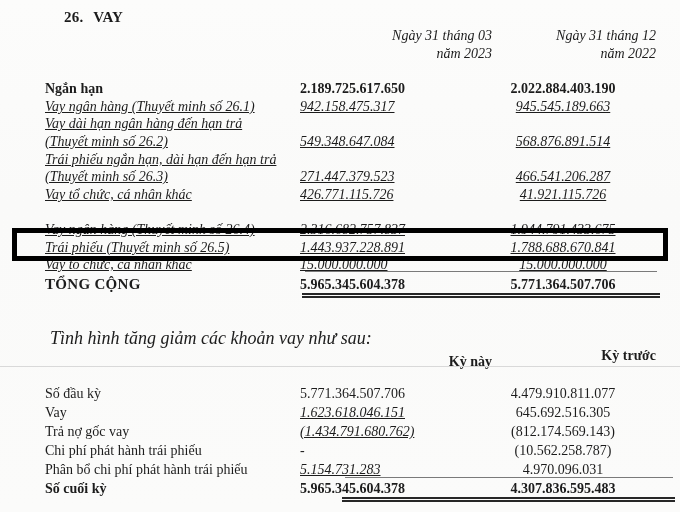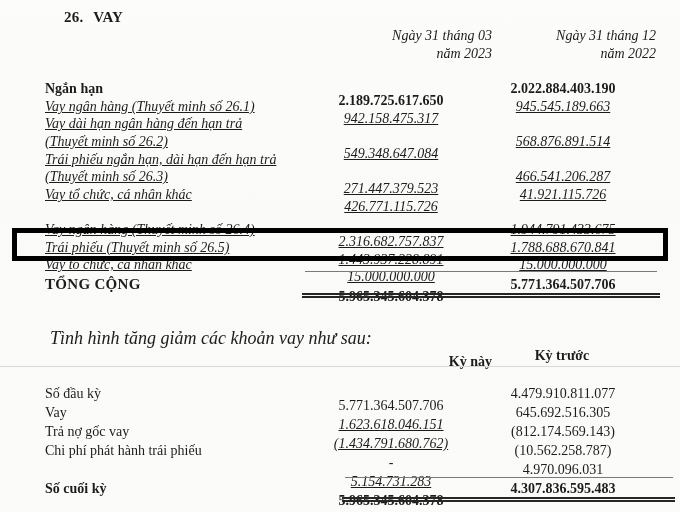--- a/index.html
+++ b/index.html
@@ -10,39 +10,39 @@
 
   .sec-title { position:absolute; top:9px; left:64px; font-weight:bold; font-size:15px; letter-spacing:.2px; }
   .sec-title .num { margin-right:10px; }
 
   .colhead-1, .colhead-2 { position:absolute; top:27px; text-align:right; font-style:italic; font-weight:normal; font-size:14px; line-height:18px; }
   .colhead-1 { left:300px; width:192px; }
   .colhead-2 { left:468px; width:188px; }
 
   .row { position:absolute; left:0; width:680px; height:18px; font-size:14px; line-height:17px; }
   .row .lbl { position:absolute; left:45px; white-space:nowrap; }
-  .row .n1  { position:absolute; left:290px; width:202px; text-align:center; white-space:nowrap;margin-top:12px; }
+  .row .n1  { position:absolute; left:300px; width:202px; text-align:left; white-space:nowrap; }
   .row .n2  { position:absolute; left:468px; width:190px; text-align:center; white-space:nowrap; }
   .it   { font-style:italic;text-decoration:underline; }
   .bold { font-weight:bold; }
   .caps { letter-spacing:.3px; }
 
   .hl-box { position:absolute; left:12px; top:228px; width:656px; height:33px;
             border:5px solid #000; background:transparent; z-index:5; }
 
   .hline  { position:absolute; height:1px; background:#7a7a7a; }
   .hline.faint { background:#d9d9d9; }
 
   .dbl { position:absolute; height:5px; border-top:2px solid #262626; border-bottom:2px solid #262626; background:transparent; }
 
   .intro { position:absolute; top:328px; left:50px; font-style:italic; font-size:18px; }
 
   .colhead-b1, .colhead-b2 { position:absolute; top:348px; text-align:right; font-weight:bold; font-size:14px; }
   .colhead-b1 { left:300px; width:192px;margin-top:6px; }
-  .colhead-b2 { left:468px; width:188px;text-align:center; }
+  .colhead-b2 { left:468px; width:188px; }
 </style>
 </head>
 <body>
 
 <div class="page">
 
   <div class="sec-title">
     <span class="num">26.</span><span>VAY</span>
   </div>
 
@@ -131,20 +131,21 @@
     <span class="lbl">Trả nợ gốc vay</span>
     <span class="n1 it">(1.434.791.680.762)</span>
     <span class="n2">(812.174.569.143)</span>
   </div>
   <div class="row" style="top:442px">
     <span class="lbl">Chi phí phát hành trái phiếu</span>
     <span class="n1">-</span>
     <span class="n2">(10.562.258.787)</span>
   </div>
   <div class="row" style="top:461px">
+    <span class="lbl">Phân bổ chi phí phát hành trái phiếu</span>
     <span class="n1 it">5.154.731.283</span>
     <span class="n2">4.970.096.031</span>
   </div>
   <div class="hline" style="top:477px; left:345px; width:328px;"></div>
   <div class="row" style="top:480px">
     <span class="lbl bold">Số cuối kỳ</span>
     <span class="n1 bold">5.965.345.604.378</span>
     <span class="n2 bold">4.307.836.595.483</span>
   </div>
   <div class="dbl" style="top:497px; left:342px; width:333px;"></div>

